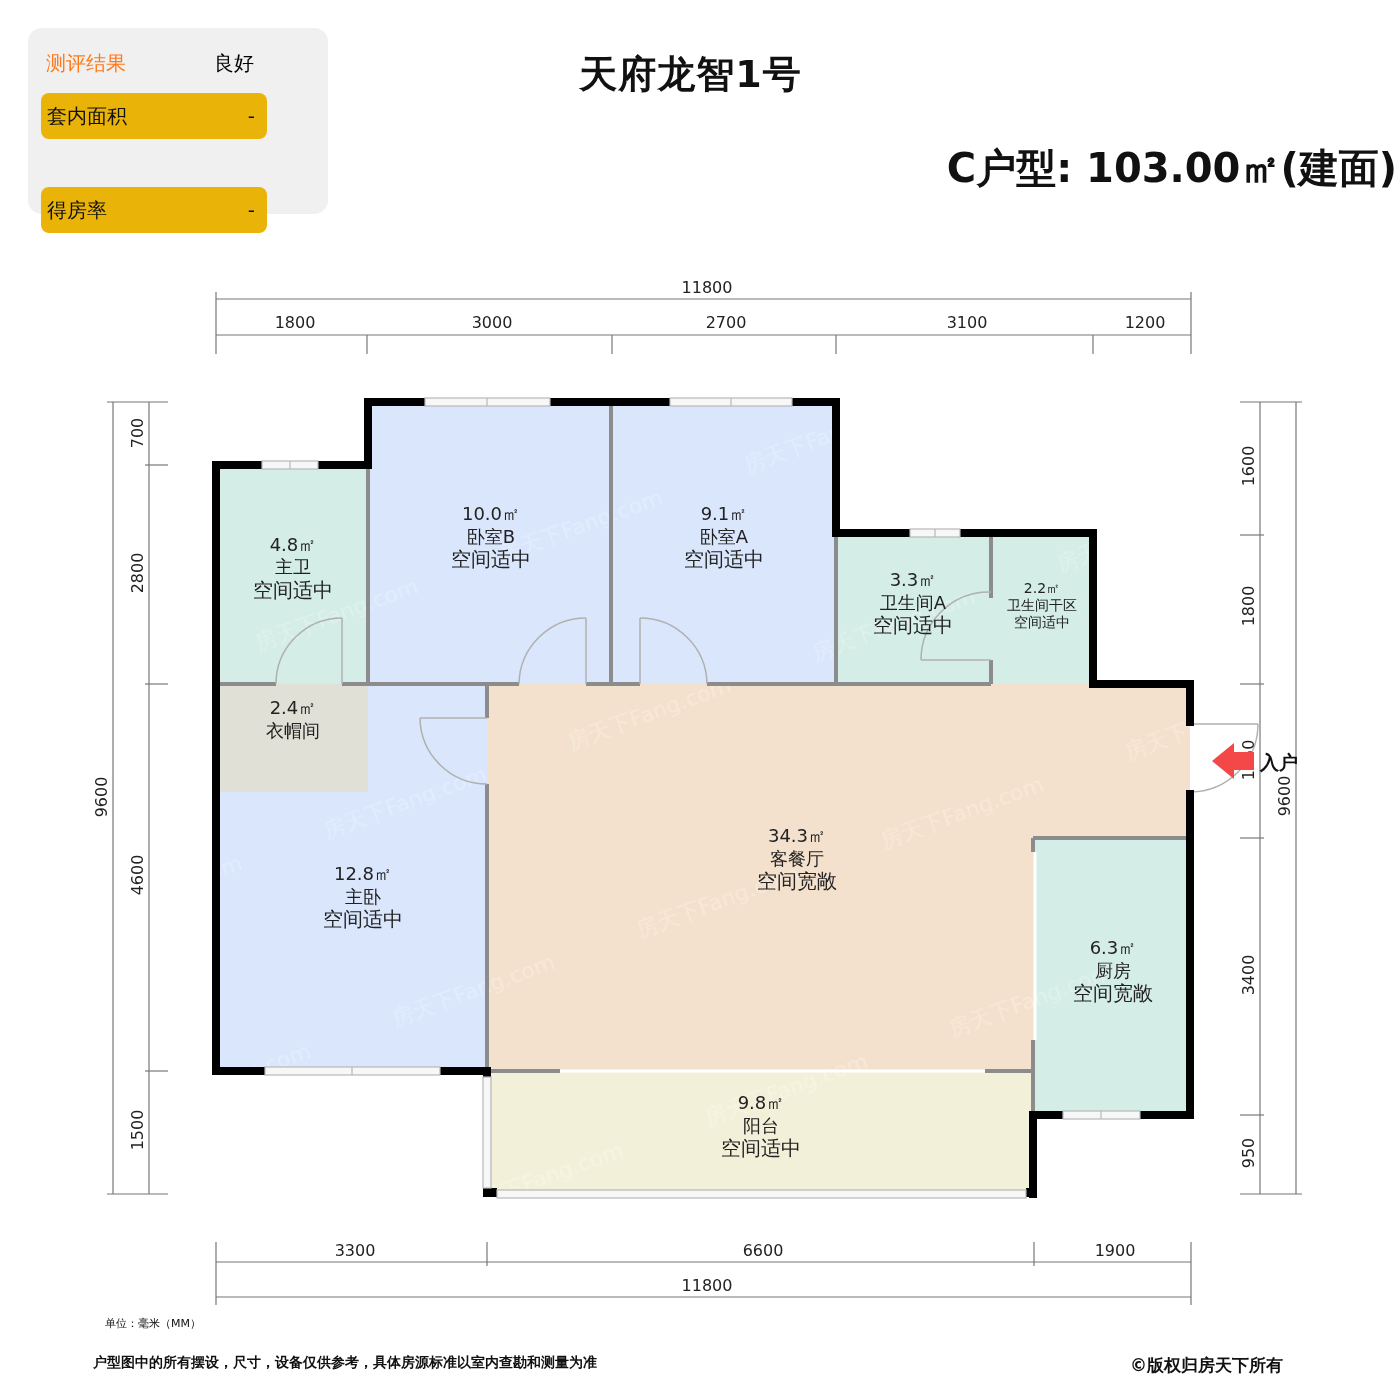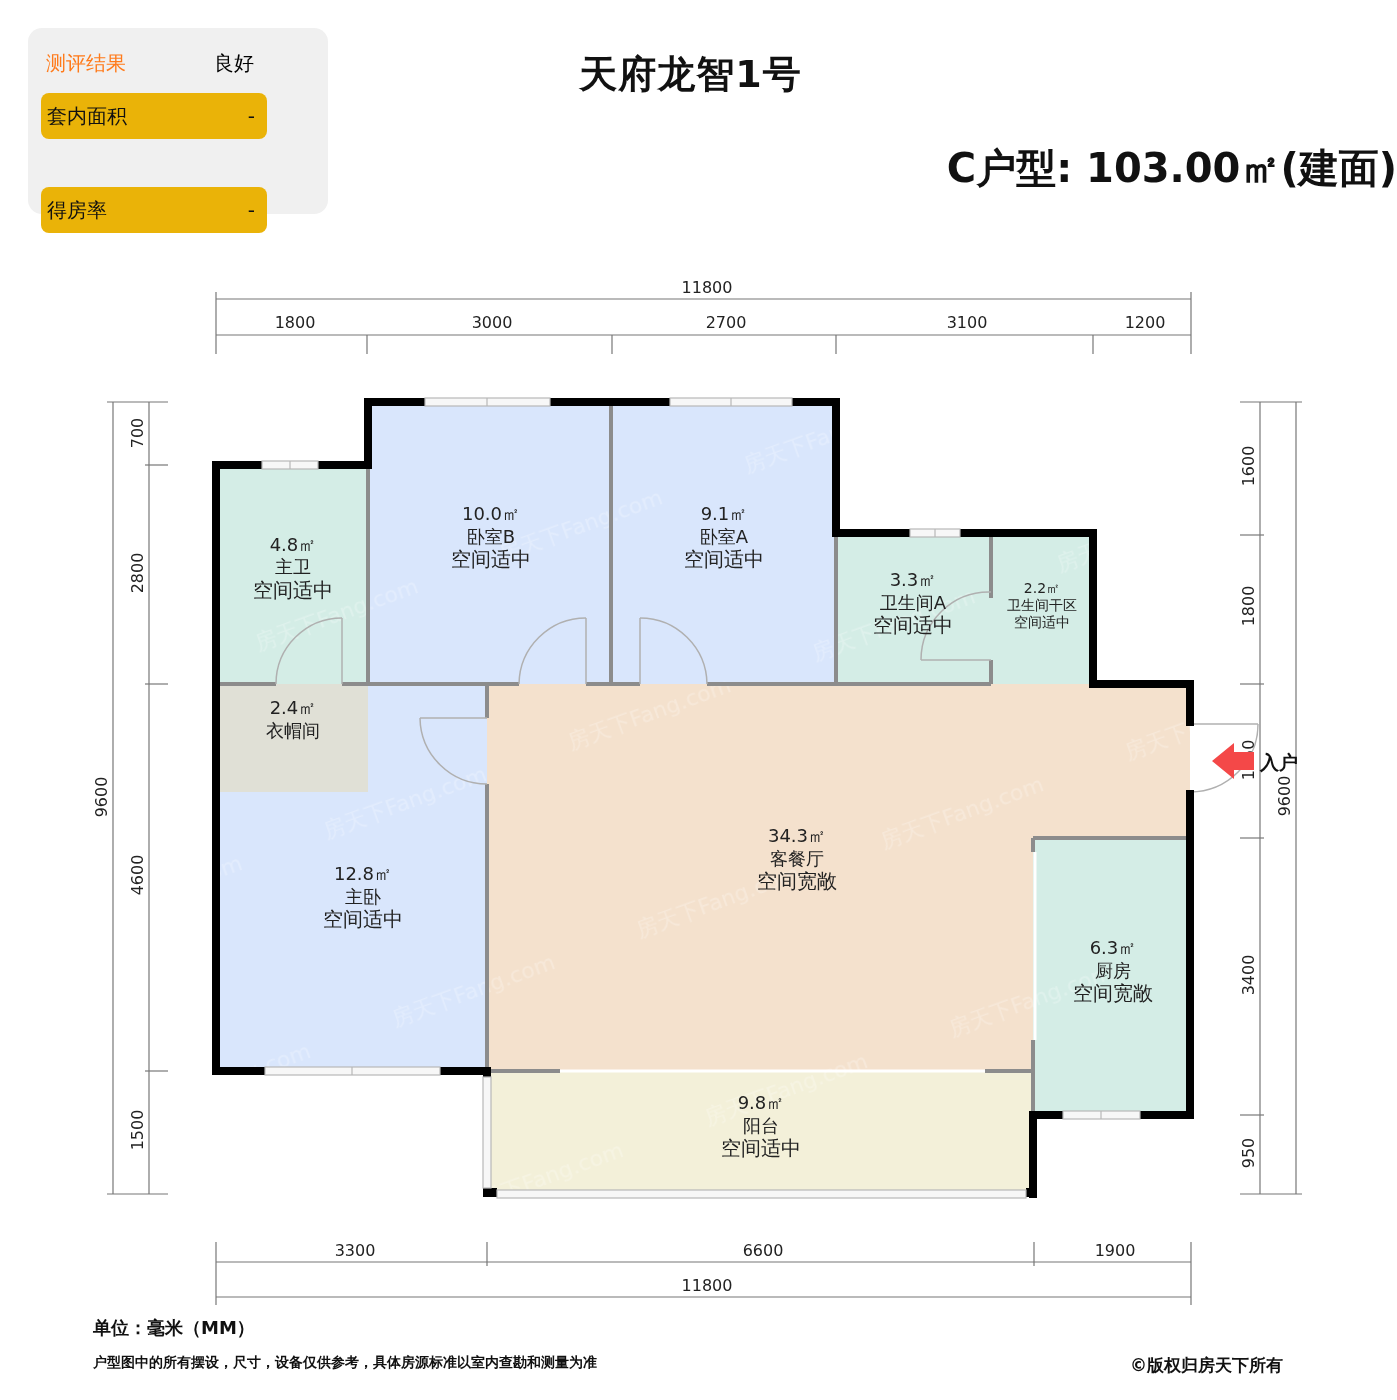--- a/index.html
+++ b/index.html
@@ -23,21 +23,21 @@
              font-size: 40px; font-weight: bold; line-height: 56px; }
 
   svg.plan { position: absolute; left: 0; top: 0; }
   .dim-text { font-family: "DejaVu Sans", sans-serif; font-size: 16px; fill: #222; }
   .room-area { font-family: "DejaVu Sans", sans-serif; font-size: 18px; fill: #222; }
   .room-name { font-family: "DejaVu Sans", sans-serif; font-size: 18px; fill: #222; }
   .room-eval { font-family: "DejaVu Sans", sans-serif; font-size: 20px; fill: #222; }
   .room-small { font-size: 14px; }
   .entry-text { font-family: "DejaVu Sans", sans-serif; font-size: 19px; fill: #111; font-weight: bold; }
 
-  .footer-unit { position: absolute; left: 93px; top: 1316px; font-size: 18px; font-weight: bold; }
+  .footer-unit { position: absolute; left: 105px; top: 1316px; font-size: 11px; font-weight: normal; }
   .footer-note { position: absolute; left: 93px; top: 1354px; font-size: 14px; font-weight: bold; }
   .footer-copy { position: absolute; right: 114px; top: 1354px; font-size: 17px; font-weight: bold; }
 </style>
 </head>
 <body>
 
 <div class="eval-card">
   <div class="eval-head">
     <span class="lbl">测评结果</span>
     <span class="val">良好</span>

